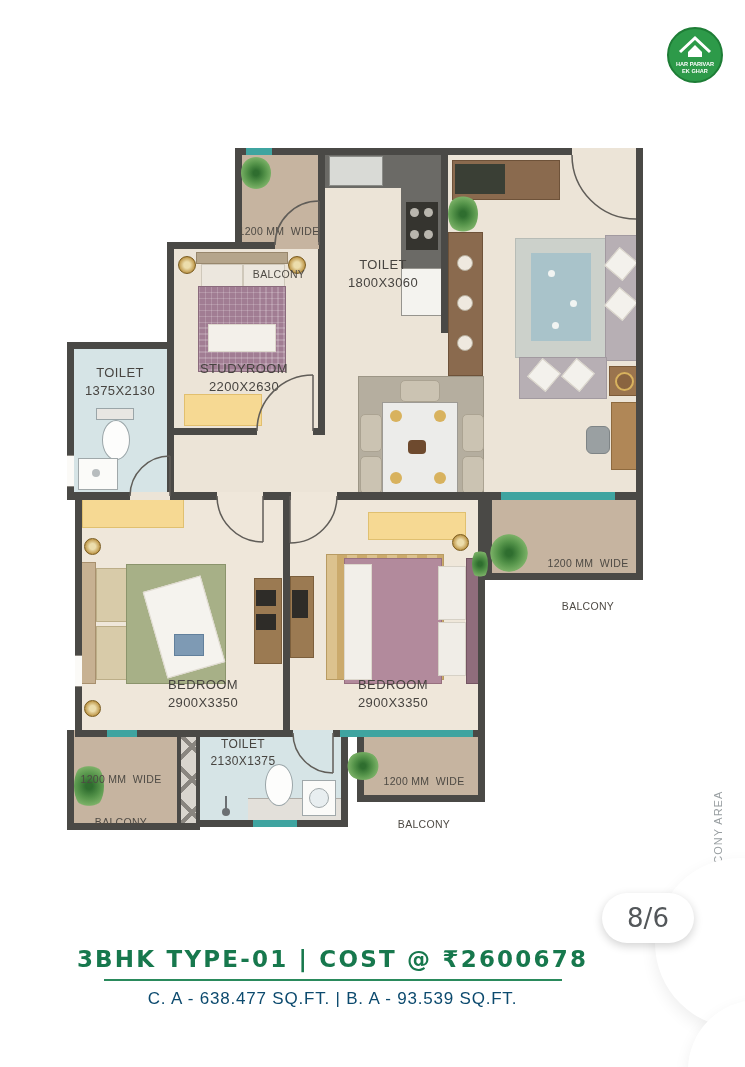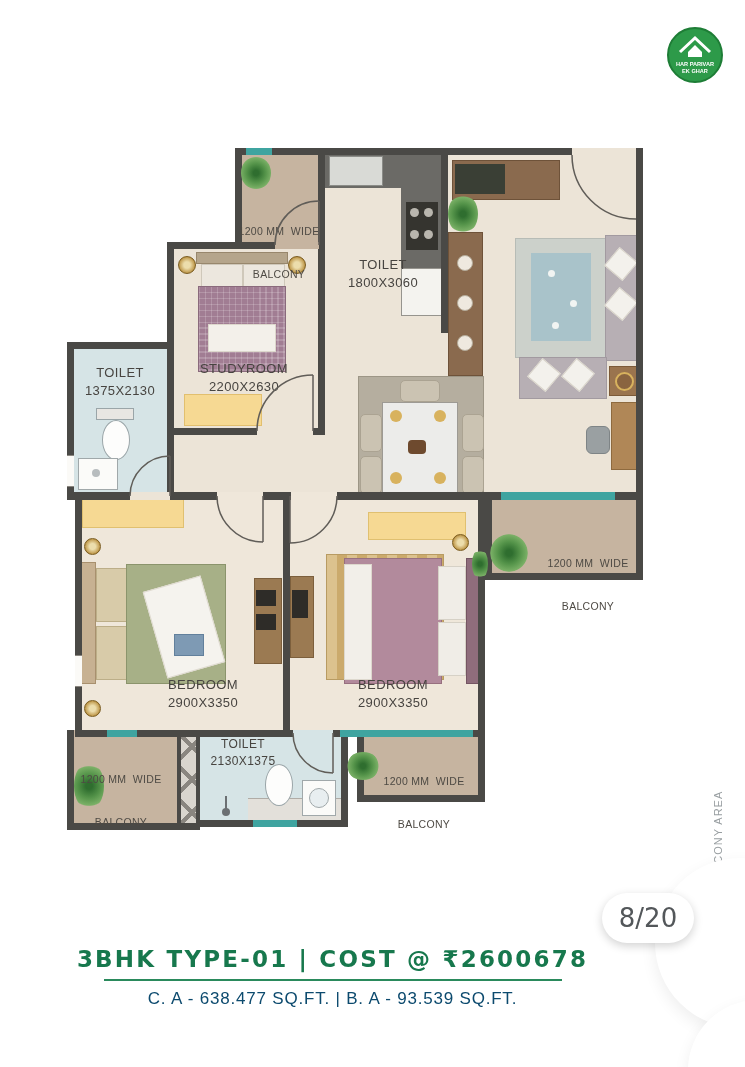--- a/index.html
+++ b/index.html
@@ -259,21 +259,21 @@
       <div>1200 MM  WIDE</div>
       <div>BALCONY</div>
     </div>
   </div>
 
   <div class="side-note">C. A - CARPET AREA  |  B. A - BALCONY AREA</div>
 
   <div class="deco" style="left:655px;top:858px;width:170px;height:170px"></div>
   <div class="deco" style="left:688px;top:1000px;width:140px;height:140px"></div>
 
-  <div class="badge">8/20</div>
+  <div class="badge">8/6</div>
 
   <div class="footer">
     <div class="f-title">3BHK TYPE-01 | COST @ ₹2600678</div>
     <div class="f-rule"></div>
     <div class="f-sub">C. A - 638.477 SQ.FT. | B. A - 93.539 SQ.FT.</div>
   </div>
 
 </div>
 
 </body></html>

